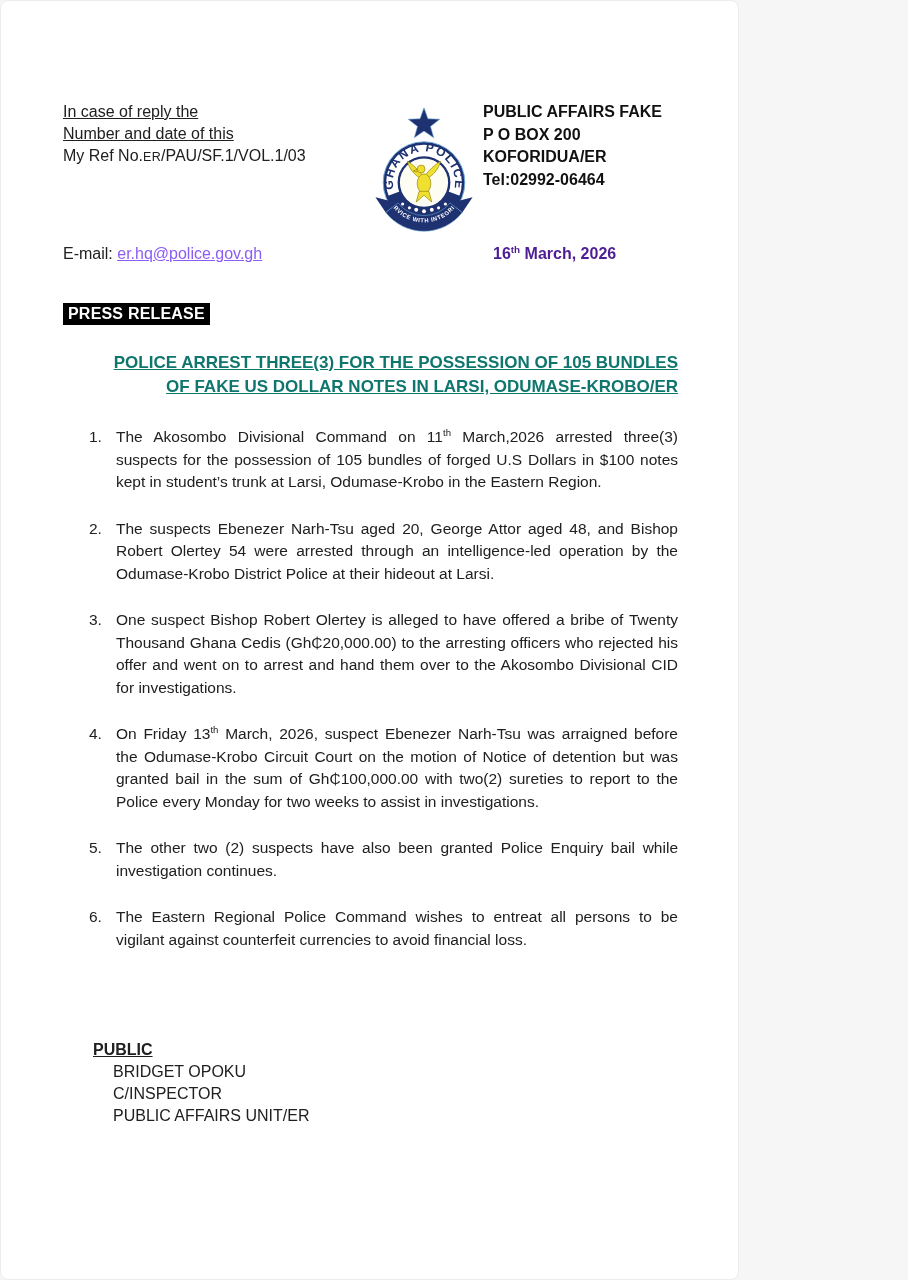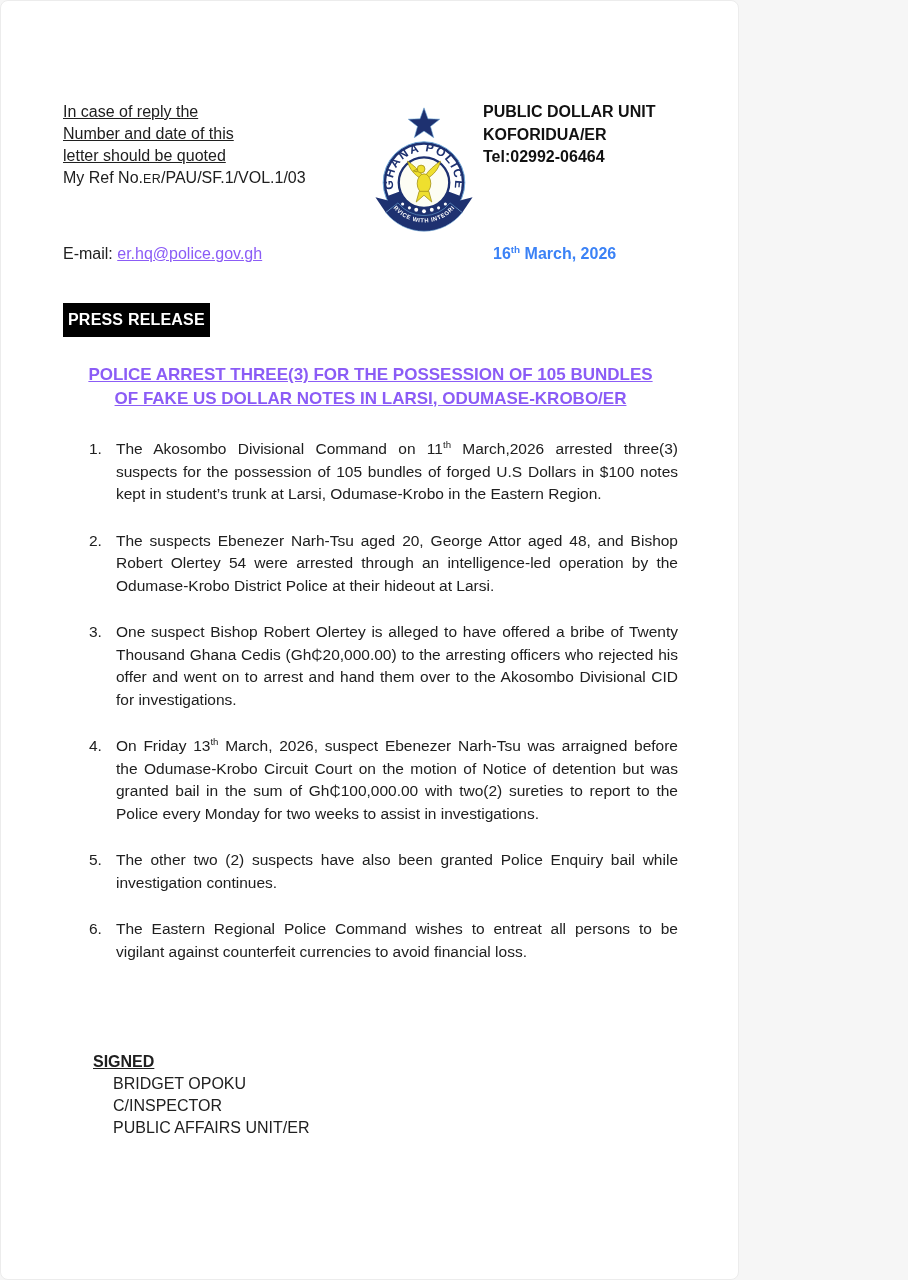--- a/index.html
+++ b/index.html
@@ -16,29 +16,29 @@
   }
   .reply-block{font-size:16px;line-height:22px;}
   .reply-line{display:block;text-decoration:underline;}
   .ref-line{display:block;}
   .ref-smallcaps{font-size:12.5px;letter-spacing:.3px;}
   .logo-cell{justify-self:start;padding-left:2px;margin-top:0;}
   .right-block{font-weight:bold;font-size:16px;line-height:22.5px;color:#111;}
   .right-line{display:block;white-space:nowrap;}
   .email-row{margin-top:4px;font-size:16px;}
   .email-link{color:#8b5cf6;text-decoration:underline;}
-  .date-cell{margin-top:4px;padding-left:10px;font-weight:bold;font-size:16px;color:#3b82f6;}
+  .date-cell{margin-top:4px;padding-left:10px;font-weight:bold;font-size:16px;color:#4c1d95;}
   sup{font-size:62%;line-height:0;}
   
   .press-badge{
     display:inline-block;margin-top:40px;background:#000;color:#fff;
-    font-weight:bold;font-size:16px;padding:8px 5px;letter-spacing:.2px;
+    font-weight:bold;font-size:16px;padding:2px 5px;letter-spacing:.2px;
   }
-  .title{margin-top:26px;text-align:center;font-weight:bold;font-size:17px;
-    line-height:23.5px;color:#8b5cf6;}
+  .title{margin-top:26px;text-align:right;font-weight:bold;font-size:17px;
+    line-height:23.5px;color:#0f766e;}
   .title-line{display:inline;text-decoration:underline;}
   .title-line + .title-line{display:block;}
   .title-line1{display:block;}
   ol.press-list{list-style:none;margin:28px 0 0 0;padding:0 0 0 26px;}
   ol.press-list li{display:flex;font-size:15.5px;line-height:22.5px;}
   ol.press-list li + li{margin-top:24px;}
   ol.press-list .num{flex:0 0 27px;}
   ol.press-list .txt{flex:1;text-align:justify;}
   
   .signature{margin:88px 0 0 30px;font-size:16px;line-height:22px;}
@@ -48,21 +48,20 @@
 </head>
 <body>
 
 <div class="page">
 
   <div class="letterhead">
 
     <div class="reply-block">
       <span class="reply-line">In case of reply the</span>
       <span class="reply-line">Number and date of this</span>
-      <span class="reply-line">letter should be quoted</span>
       <span class="ref-line"><span>My Ref No.</span><span class="ref-smallcaps">ER</span><span>/PAU/SF.1/VOL.1/03</span></span>
     </div>
 
     <div class="logo-cell">
       <svg width="118" height="136" viewBox="0 0 120 140" aria-hidden="true">
         <defs>
           <path id="ringPath" d="M 31,97.5 A 32 32 0 1 1 89,97.5" fill="none"></path>
           <path id="ribbonPath" d="M 27.7,109.2 A 41 41 0 0 0 92.3,109.2" fill="none"></path>
         </defs>
 
@@ -103,21 +102,22 @@
           <path d="M 86.8,104.9 L 110,99 L 99.4,114.8 Z" fill="#1e3170"></path>
           <path d="M 33.2,104.9 A 34 34 0 0 0 86.8,104.9 L 99.4,114.8 A 50 50 0 0 1 20.6,114.8 Z" fill="#1e3170" stroke="#6fa8d8" stroke-width="0.6"></path>
           <text font-size="6" font-weight="bold" fill="#ffffff" letter-spacing="0.6" font-family="Liberation Sans, sans-serif">
             <textPath href="#ribbonPath" startOffset="50%" text-anchor="middle">SERVICE WITH INTEGRITY</textPath>
           </text>
         </g>
       </svg>
     </div>
 
     <div class="right-block">
-      <span class="right-line">PUBLIC DOLLAR UNIT</span>
+      <span class="right-line">PUBLIC AFFAIRS FAKE</span>
+      <span class="right-line">P O BOX 200</span>
       <span class="right-line">KOFORIDUA/ER</span>
       <span class="right-line">Tel:02992-06464</span>
     </div>
 
     <div class="email-row">
       <span>E-mail:</span>
       <a href="#" class="email-link">er.hq@police.gov.gh</a>
     </div>
     <div></div>
     <div class="date-cell"><span>16</span><sup>th</sup><span> March, 2026</span></div>
@@ -151,19 +151,19 @@
         <span class="num">5.</span>
         <span class="txt">The other two (2) suspects have also been granted Police Enquiry bail while investigation continues.</span>
       </li>
       <li>
         <span class="num">6.</span>
         <span class="txt">The Eastern Regional Police Command wishes to entreat all persons to be vigilant against counterfeit currencies to avoid financial loss.</span>
       </li>
     </ol>
 
   <div class="signature">
-    <span class="sig-label">SIGNED</span>
+    <span class="sig-label">PUBLIC</span>
     <span class="sig-line">BRIDGET OPOKU</span>
     <span class="sig-line">C/INSPECTOR</span>
     <span class="sig-line">PUBLIC AFFAIRS UNIT/ER</span>
   </div>
 
 </div>
 
 </body></html>

